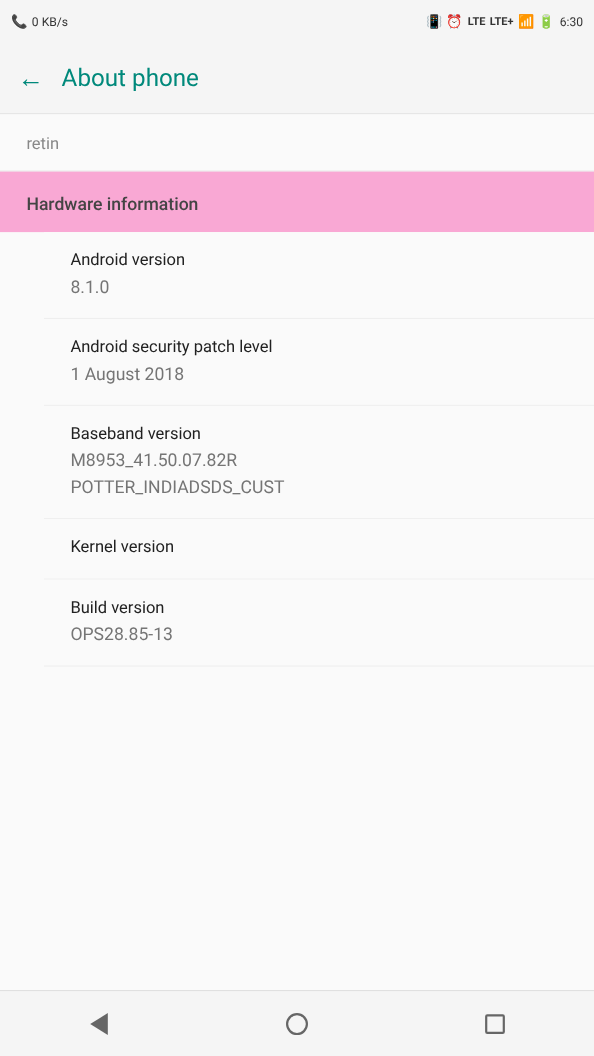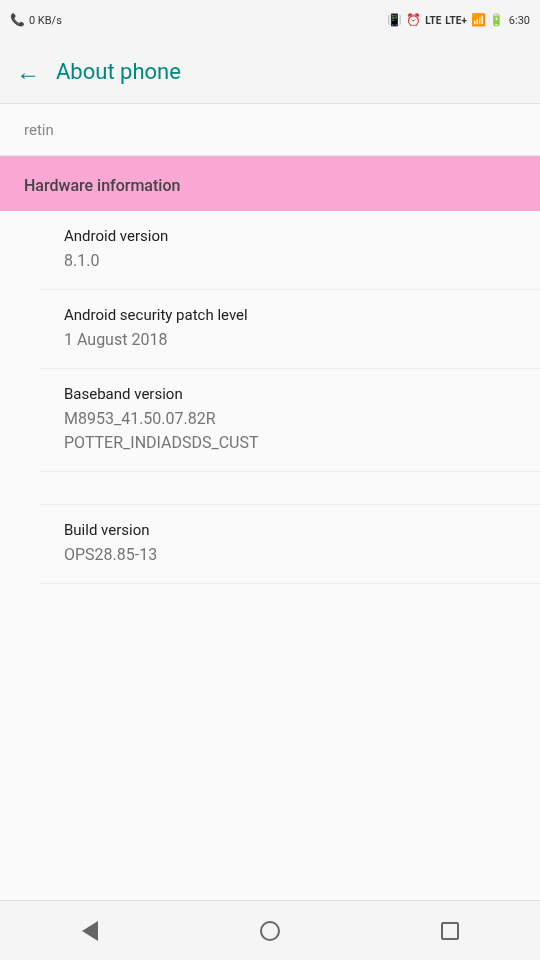--- a/index.html
+++ b/index.html
@@ -213,20 +213,21 @@
     <div class="info-value">1 August 2018</div>
   </div>
 
   <div class="info-item">
     <div class="info-label">Baseband version</div>
     <div class="info-value" style="white-space: pre-line;">M8953_41.50.07.82R
 POTTER_INDIADSDS_CUST</div>
   </div>
 
   <div class="info-item">
+    <div class="info-label">Kernel version</div>
   </div>
 
   <div class="info-item">
     <div class="info-label">Build version</div>
     <div class="info-value">OPS28.85-13</div>
   </div>
 
 </div>
 
 <div class="nav-bar">

